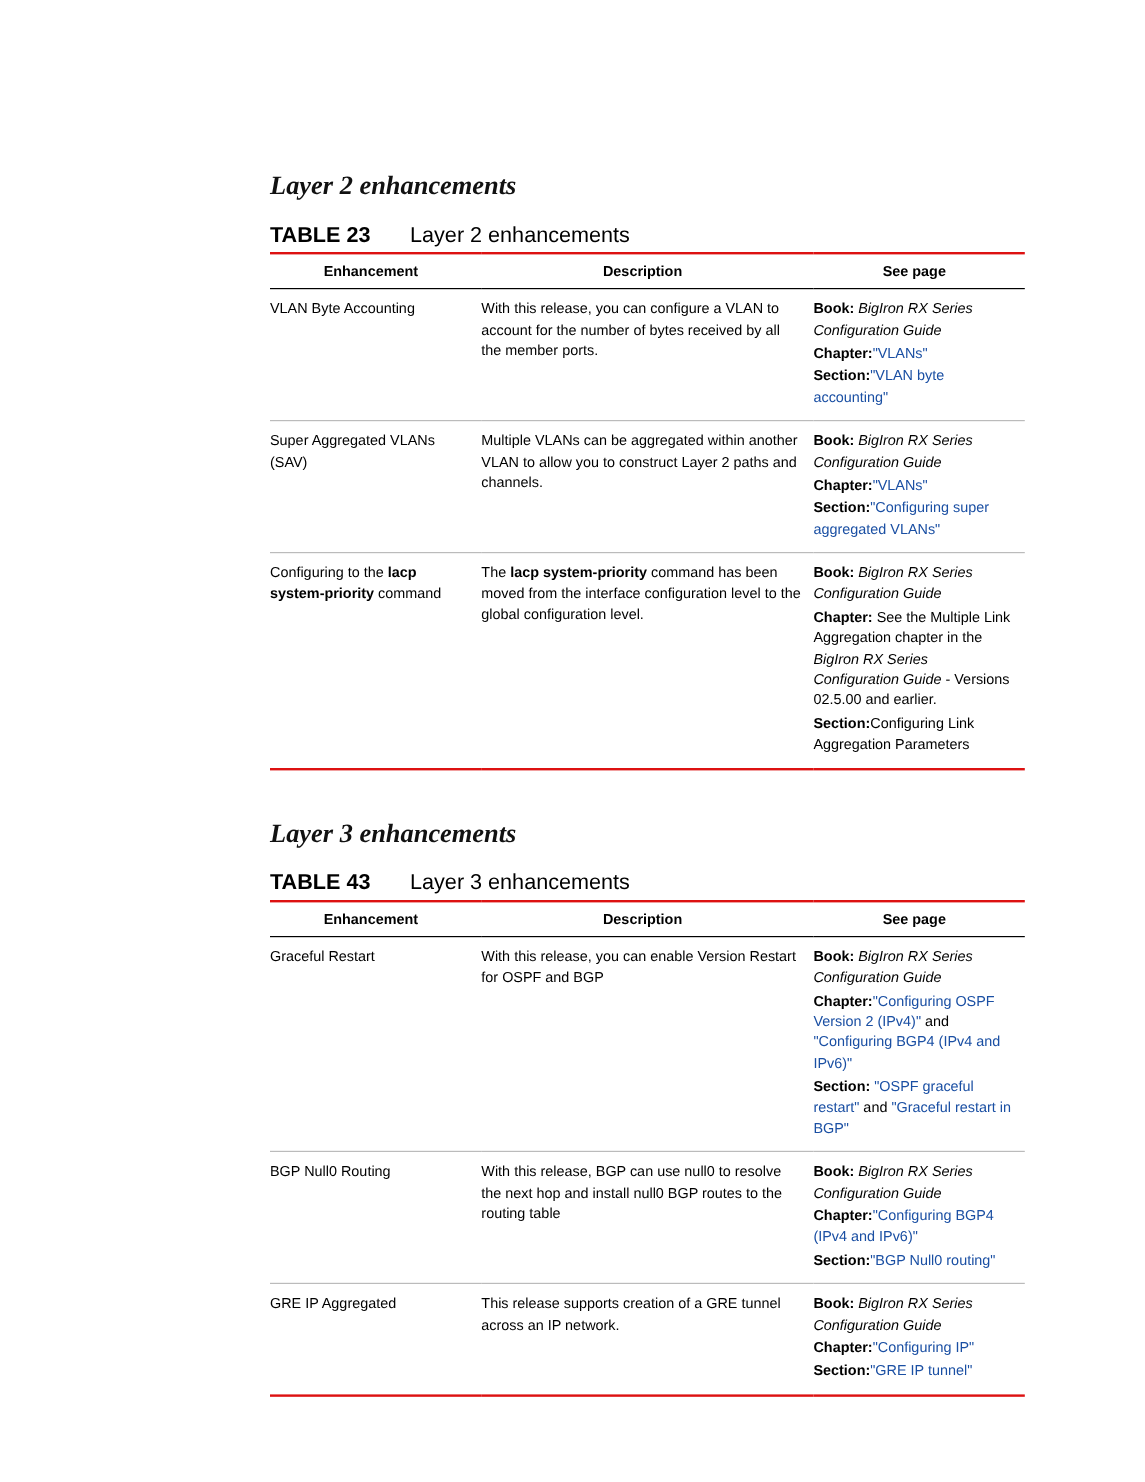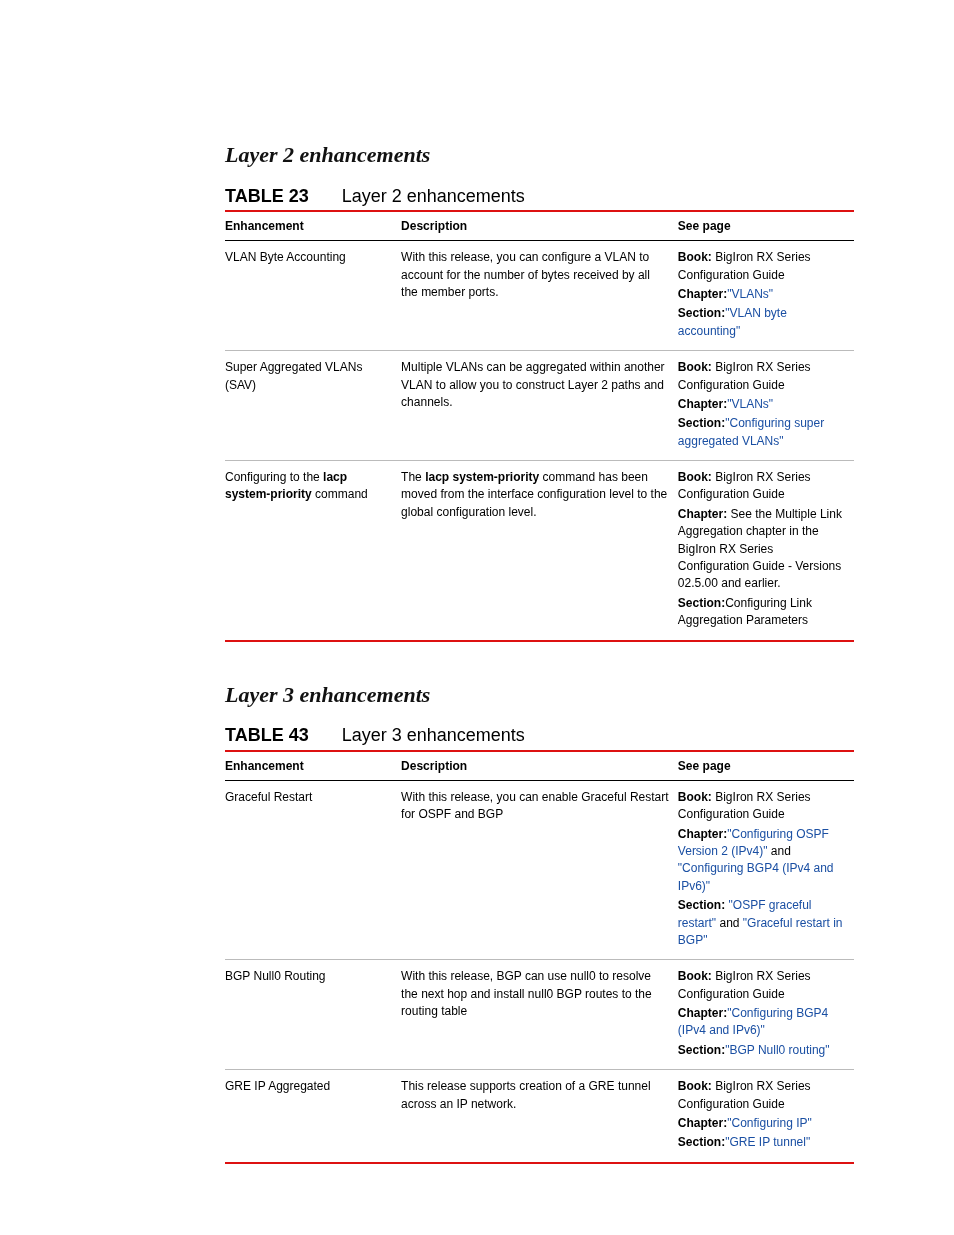--- a/index.html
+++ b/index.html
@@ -34,21 +34,21 @@
     font-weight: bold;
     margin-right: 28px;
   }
   table.data-table {
     width: 100%;
     border-collapse: collapse;
     margin-bottom: 38px;
     table-layout: fixed;
   }
   table.data-table th {
-    text-align: left;
+    text-align: center;
     font-weight: bold;
     font-size: 12px;
     padding: 6px 8px 6px 0;
     border-top: 2px solid #d11;
     border-bottom: 1px solid #000;
     vertical-align: top;
     margin-left: 33px;
   }
   table.data-table td {
     vertical-align: top;
@@ -57,21 +57,21 @@
     line-height: 1.45;
     border-bottom: 1px solid #bbb;
   }
   table.data-table tr:last-child td {
     border-bottom: 2px solid #d11;
   }
   col.col-enh { width: 28%; }
   col.col-desc { width: 44%; }
   col.col-see { width: 28%; }
   .bold { font-weight: bold; text-align: right; }
-  .italic { }
+  .italic { font-style: italic; }
   a.link {
     color: #1a4fa3;
     text-decoration: none;
   }
   .refline { margin-bottom: 2px; }
 </style>
 </head>
 <body>
 
 <div class="page">
@@ -145,21 +145,21 @@
     <thead>
       <tr>
         <th>Enhancement</th>
         <th>Description</th>
         <th>See page</th>
       </tr>
     </thead>
     <tbody>
       <tr>
         <td>Graceful Restart</td>
-        <td>With this release, you can enable Graceful Restart for OSPF and BGP</td>
+        <td>With this release, you can enable Version Restart for OSPF and BGP</td>
         <td>
           <div class="refline"><span class="bold">Book:</span> <span class="italic">BigIron RX Series Configuration Guide</span></div>
           <div class="refline"><span class="bold">Chapter:</span><a class="link">"Configuring OSPF Version 2 (IPv4)"</a><span> and </span><a class="link">"Configuring BGP4 (IPv4 and IPv6)"</a></div>
           <div class="refline"><span class="bold">Section:</span> <a class="link">"OSPF graceful restart"</a><span> and </span><a class="link">"Graceful restart in BGP"</a></div>
         </td>
       </tr>
       <tr>
         <td>BGP Null0 Routing</td>
         <td>With this release, BGP can use null0 to resolve the next hop and install null0 BGP routes to the routing table</td>
         <td>

